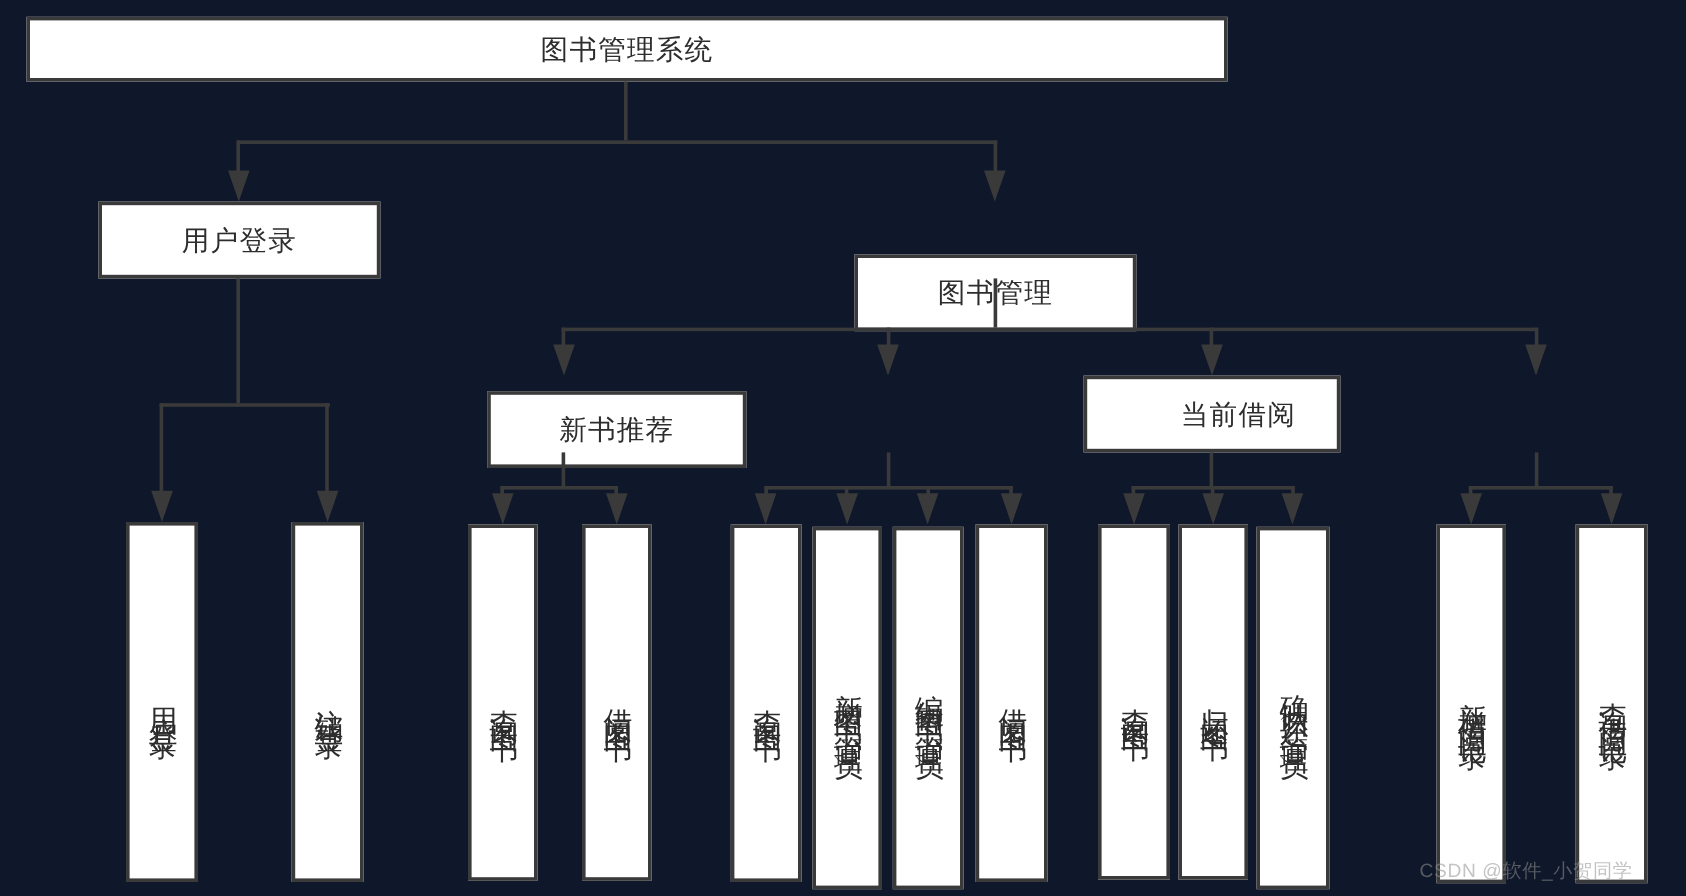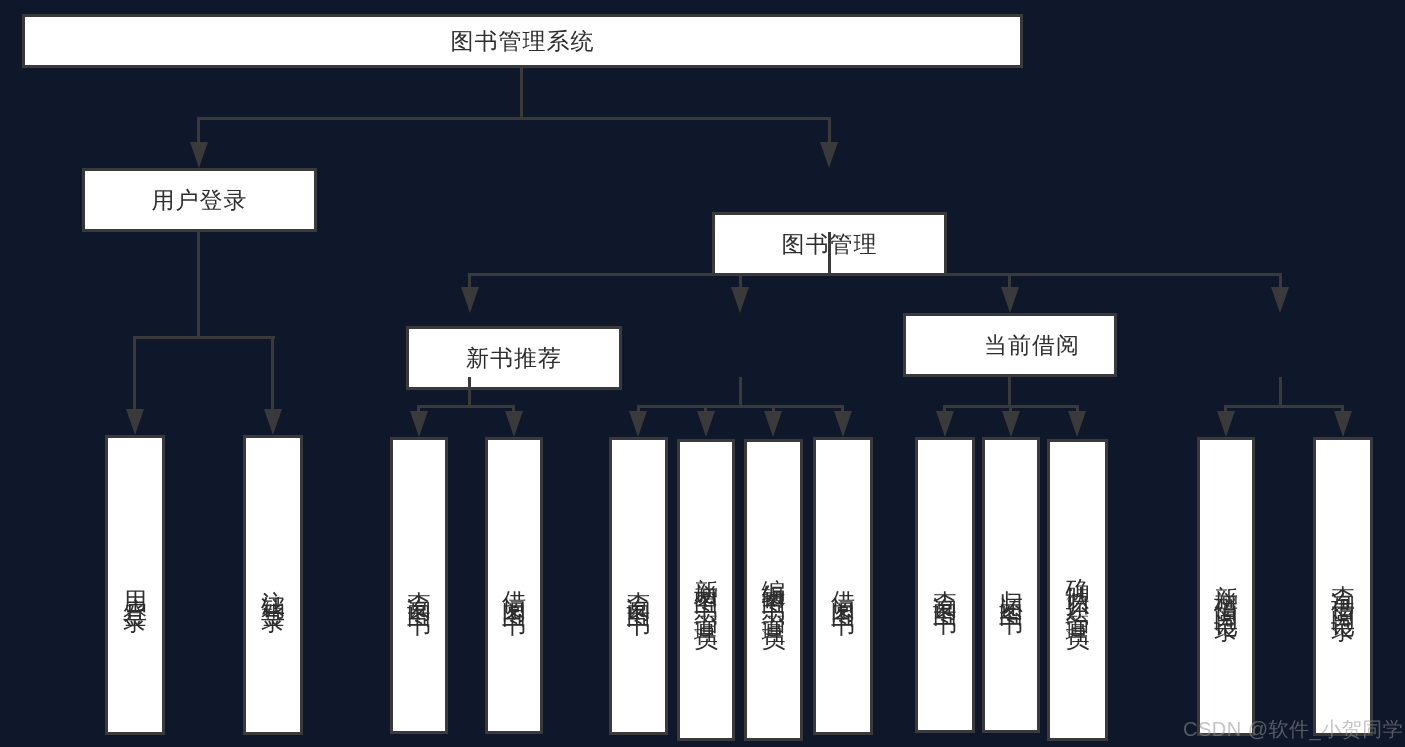--- a/index.html
+++ b/index.html
@@ -35,21 +35,21 @@
   .ar{
     position:absolute;
     width:0;height:0;
     border-left:9px solid transparent;
     border-right:9px solid transparent;
     border-top:26px solid #3a3a3a;
   }
   #watermark{
     position:absolute;
     left:1183px;top:716px;
-    font-size:20px;
+    font-size:16px;
     color:rgba(145,145,145,0.55);
     letter-spacing:0.5px;
     z-index:20;
     white-space:nowrap;
   }
 </style>
 </head>
 <body>
 
 <div id="stage">

